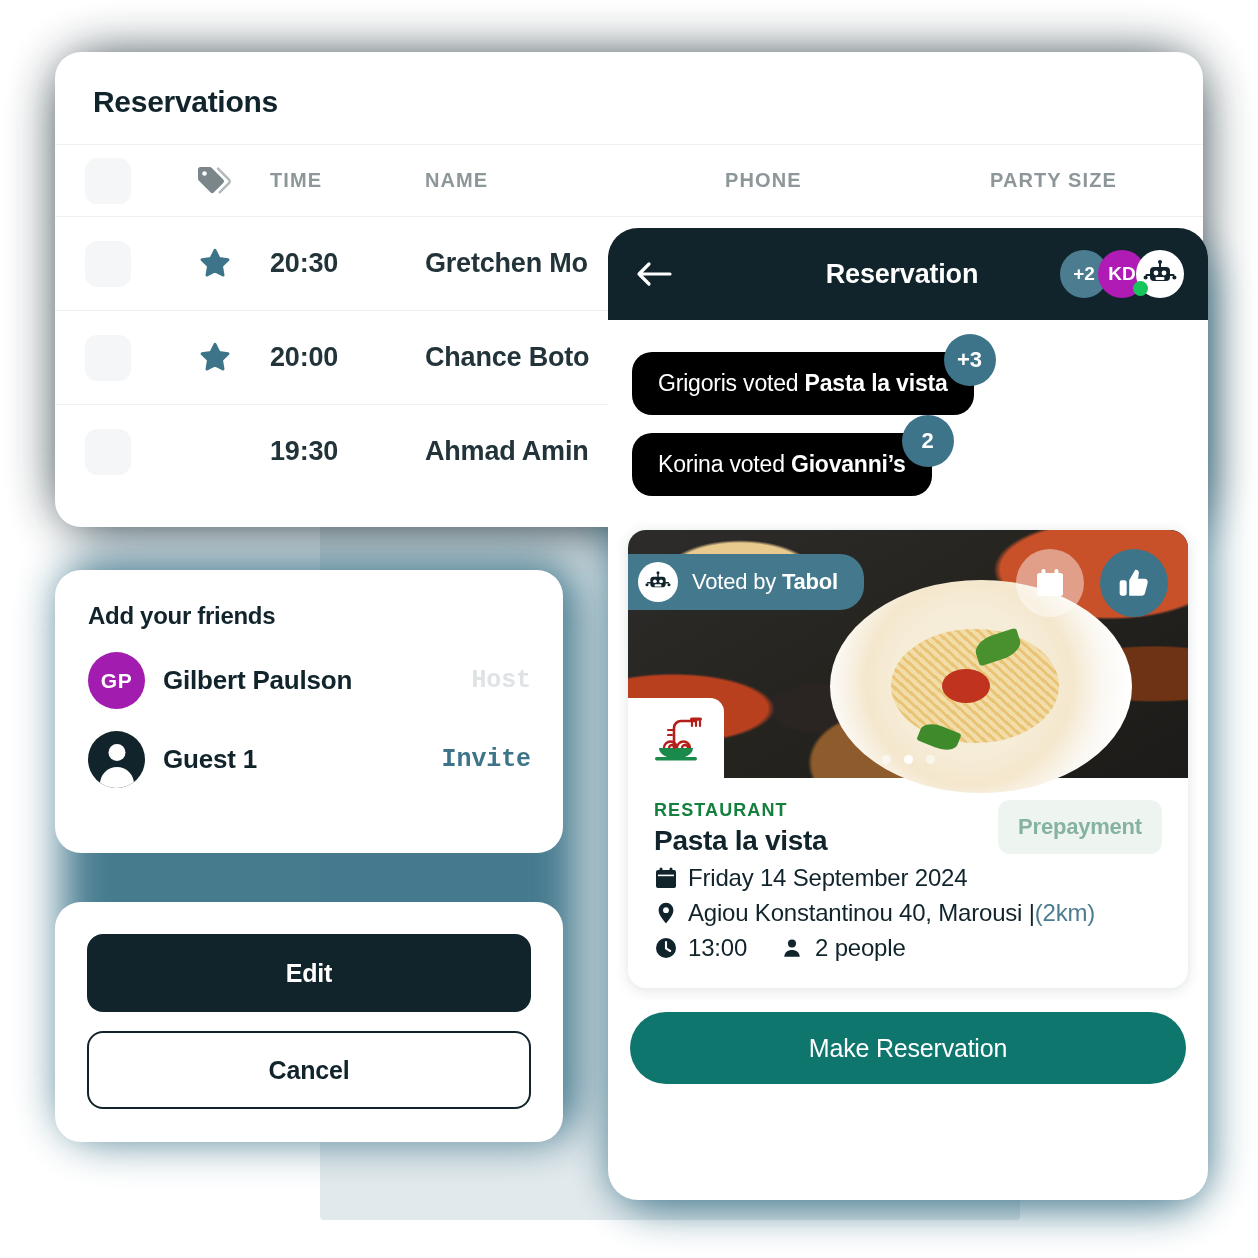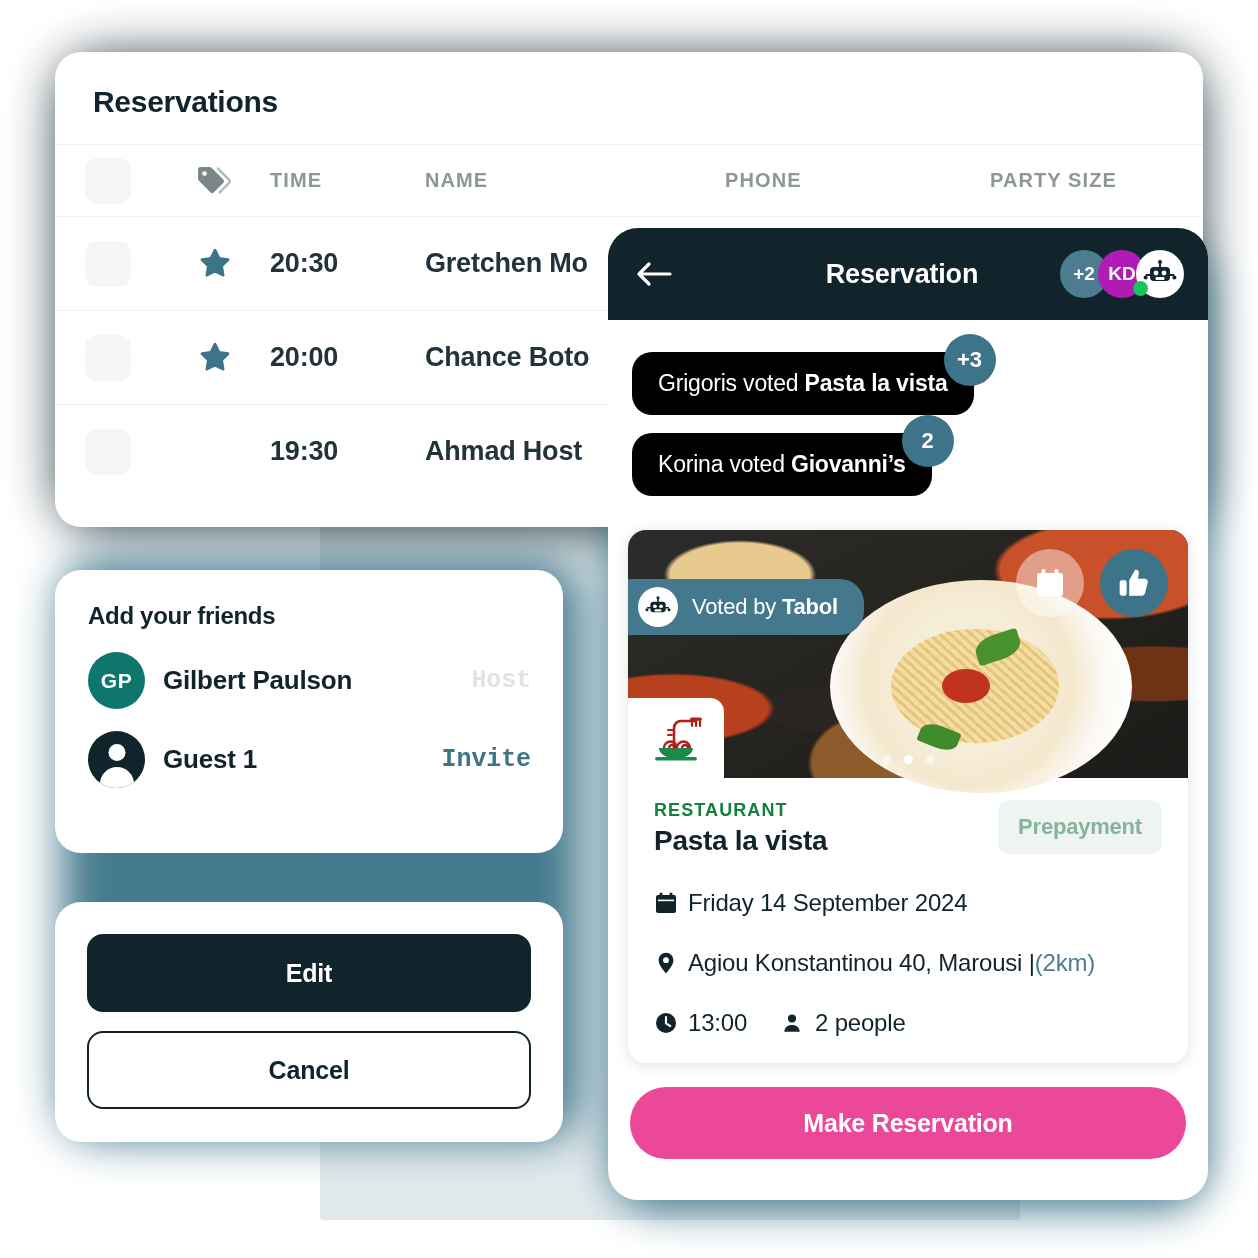--- a/index.html
+++ b/index.html
@@ -147,21 +147,21 @@
   }
   .friend-row {
     display: flex;
     align-items: center;
     padding: 0 32px 0 33px;
     margin-top: 22px;
   }
   .avatar-initials {
     width: 57px; height: 57px;
     border-radius: 50%;
-    background: #0f766e;
+    background: #a21caf;
     color: #ffffff;
     font-size: 21px;
     font-weight: 700;
     display: flex;
     align-items: center;
     justify-content: center;
     flex: none;
     letter-spacing: .5px;
   }
   .avatar-generic {
@@ -385,21 +385,21 @@
   }
   .photo-sauce {
     position: absolute;
     left: 56%; top: 56%;
     width: 48px; height: 34px;
     border-radius: 50%;
     background: #c0341f;
   }
   .voted-chip {
     position: absolute;
-    left: 0; top: 49px;
+    left: 0; top: 24px;
     display: flex;
     align-items: center;
     background: #44798d;
     border-radius: 0 24px 24px 0;
     padding: 8px 26px 8px 10px;
   }
   .voted-chip-av {
     width: 40px; height: 40px;
     border-radius: 50%;
     background: #ffffff;
@@ -462,41 +462,41 @@
     color: #86b3a0;
     font-size: 22px;
     font-weight: 600;
     border-radius: 12px;
     padding: 14px 20px;
     letter-spacing: -0.2px;
   }
   .rest-line {
     display: flex;
     align-items: center;
-    margin-top: 32px;
+    margin-top: 7px;
     font-size: 24px;
     color: #11242c;
     letter-spacing: -0.2px;
   }
   .rest-line .ico { width: 34px; flex: none; display:flex; align-items:center; }
   .rest-dim { color: #4c7c90; }
   .rest-inline-gap { display:inline-flex; align-items:center; margin-left: 34px; }
 
   .make-res-btn {
     display: block;
     margin: 24px 22px 0 22px;
     width: calc(100% - 44px);
     height: 72px;
-    background: #ec4899;
+    background: #0f766e;
     color: #ffffff;
     border: none;
     border-radius: 36px;
     font-family: "Liberation Sans", sans-serif;
     font-size: 25px;
-    font-weight: 700;
+    font-weight: 400;
     letter-spacing: -0.2px;
     cursor: pointer;
   }
 </style>
 </head>
 <body>
 
 <div id="stage">
 
   <div class="backdrop-panel"></div>
@@ -555,21 +555,21 @@
         <div class="col-phone"></div>
         <div class="col-party"></div>
       </div>
 
       <div class="res-row">
         <div class="col-check">
           <div class="chk-box"></div>
         </div>
         <div class="col-tag"></div>
         <div class="col-time cell-time">19:30</div>
-        <div class="col-name cell-name">Ahmad Host</div>
+        <div class="col-name cell-name">Ahmad Amin</div>
         <div class="col-phone"></div>
         <div class="col-party"></div>
       </div>
 
     </div>
   </div>
 
   <div class="friends-card">
     <div class="friends-title">Add your friends</div>
 

